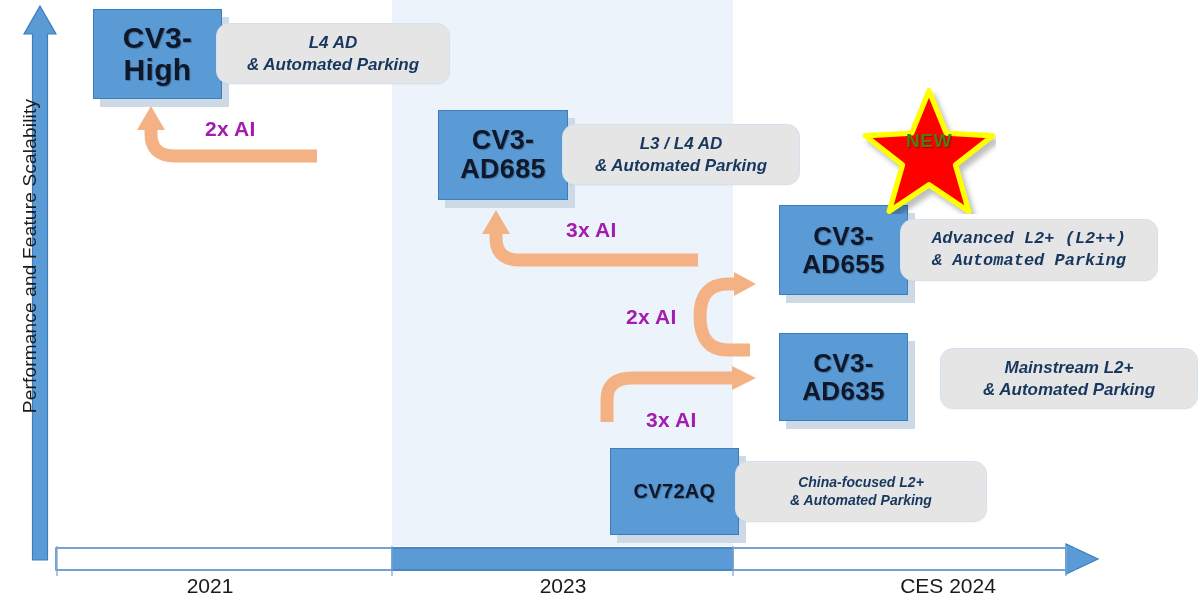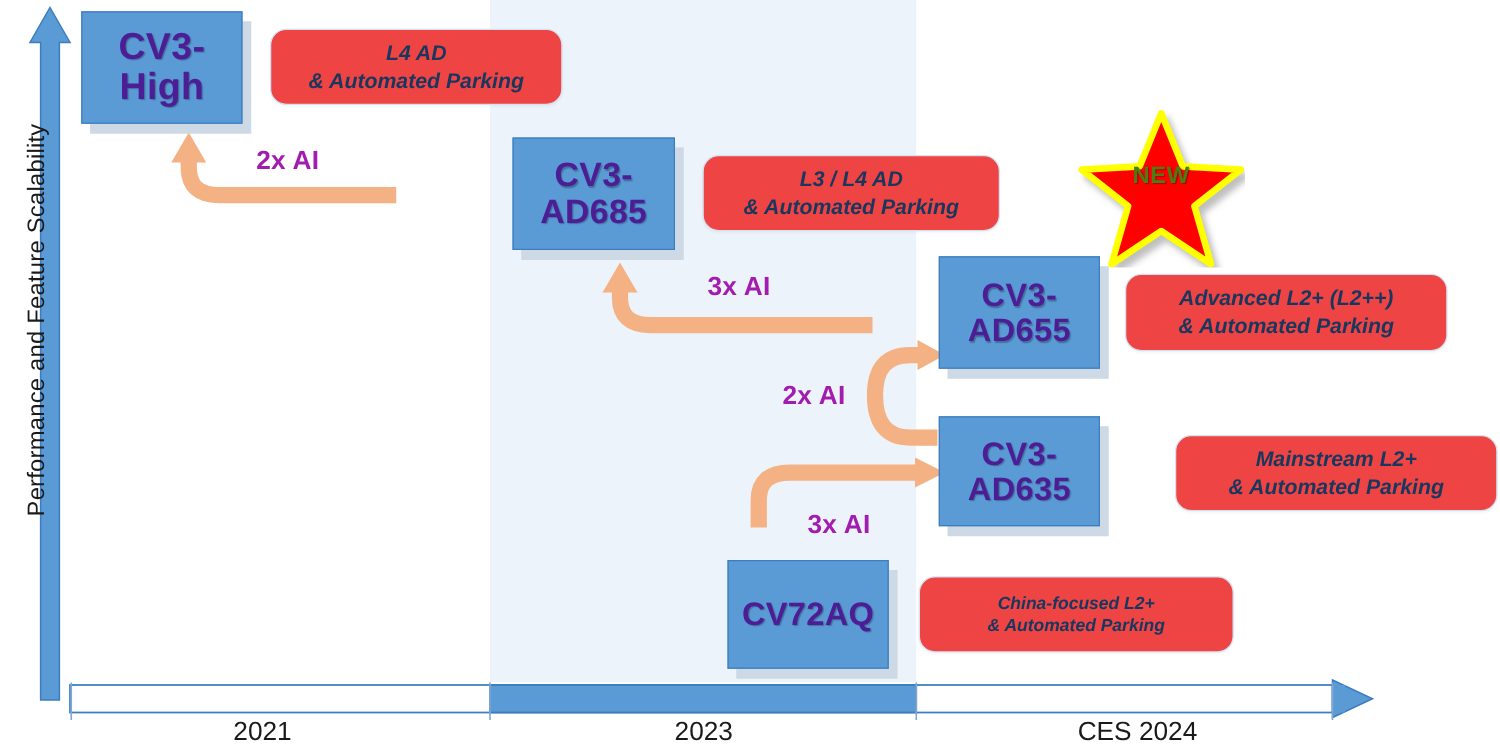--- a/index.html
+++ b/index.html
@@ -26,30 +26,31 @@
   .axis-svg{position:absolute;left:0;top:0;pointer-events:none;}
 
   
   .chip{
     position:absolute;
     background:#5B9BD5;
     border:1px solid #3C7DBF;
     box-shadow:7px 8px 0 0 #CDD9E4;
     display:flex;align-items:center;justify-content:center;
     text-align:center;
-    color:#4c1d95;font-weight:bold;line-height:1.08;
+    color:#0f172a;font-weight:bold;line-height:1.08;
     letter-spacing:.3px;
     text-shadow:1px 1px 1px rgba(0,0,0,.28);
+    margin-left:28px;
   }
   .chip span{display:block;}
 
   
   .pill{
     position:absolute;
-    background:#ef4444;
+    background:#e5e5e5;
     border:1.5px solid #D3E2F2;
     border-radius:13px;
     display:flex;align-items:center;justify-content:center;
     text-align:center;
     color:#17375E;
     font-style:italic;font-weight:bold;
     line-height:1.28;
     box-shadow:0 1px 2px rgba(0,0,0,.04);
   }
 
@@ -97,21 +98,21 @@
     <line x1="57" y1="546" x2="57" y2="576" stroke="#7FA9D4" stroke-width="1.3"></line>
     <line x1="392" y1="546" x2="392" y2="576" stroke="#7FA9D4" stroke-width="1.3"></line>
     <line x1="733" y1="546" x2="733" y2="576" stroke="#7FA9D4" stroke-width="1.3"></line>
     <line x1="1066" y1="546" x2="1066" y2="576" stroke="#7FA9D4" stroke-width="1.3"></line>
   </svg>
 
   <div class="yaxis-label">Performance and Feature Scalability</div>
 
   <div class="year" style="left:155px;width:110px;">2021</div>
   <div class="year" style="left:508px;width:110px;">2023</div>
-  <div class="year" style="left:845px;width:130px;">CES 2024</div>
+  <div class="year" style="left:883px;width:130px;">CES 2024</div>
 
   <svg class="arrow" style="left:125px;top:104px;" width="220" height="70">
     <path d="M 192,52 L 50,52 Q 26,52 26,30 L 26,22" stroke="#F4B183" stroke-width="13" fill="none" stroke-linecap="butt"></path>
     <polygon points="26,2 12,26 40,26" fill="#F4B183"></polygon>
   </svg>
 
   <svg class="arrow" style="left:472px;top:208px;" width="245" height="70">
     <path d="M 226,52 L 48,52 Q 24,52 24,30 L 24,22" stroke="#F4B183" stroke-width="13" fill="none" stroke-linecap="butt"></path>
     <polygon points="24,2 10,26 38,26" fill="#F4B183"></polygon>
   </svg>
@@ -152,42 +153,42 @@
     </div>
   </div>
 
   <div class="chip" style="left:751px;top:333px;width:127px;height:86px;font-size:26px;">
     <div>
       <span>CV3-</span>
       <span>AD635</span>
     </div>
   </div>
 
-  <div class="chip" style="left:582px;top:448px;width:127px;height:85px;font-size:26px;align-items:center;">
+  <div class="chip" style="left:582px;top:448px;width:127px;height:85px;font-size:20px;align-items:center;">
     <div>
       <span>CV72AQ</span>
       <span></span>
     </div>
   </div>
 
   <div class="pill" style="left:216px;top:23px;width:232px;height:59px;font-size:17px;">
     <div>
       <span>L4 AD</span><br>
       <span>&amp; Automated Parking</span>
     </div>
   </div>
 
   <div class="pill" style="left:562px;top:124px;width:236px;height:59px;font-size:17px;">
     <div>
       <span>L3 / L4 AD</span><br>
       <span>&amp; Automated Parking</span>
     </div>
   </div>
 
-  <div class="pill" style="left:900px;top:219px;width:256px;height:60px;font-size:17px;">
+  <div class="pill" style="left:900px;top:219px;width:256px;height:60px;font-size:17px;font-family:Liberation Mono, monospace;">
     <div>
       <span>Advanced L2+ (L2++)</span><br>
       <span>&amp; Automated Parking</span>
     </div>
   </div>
 
   <div class="pill" style="left:900px;top:348px;width:256px;height:59px;font-size:17px;margin-left:40px;">
     <div>
       <span>Mainstream L2+</span><br>
       <span>&amp; Automated Parking</span>

